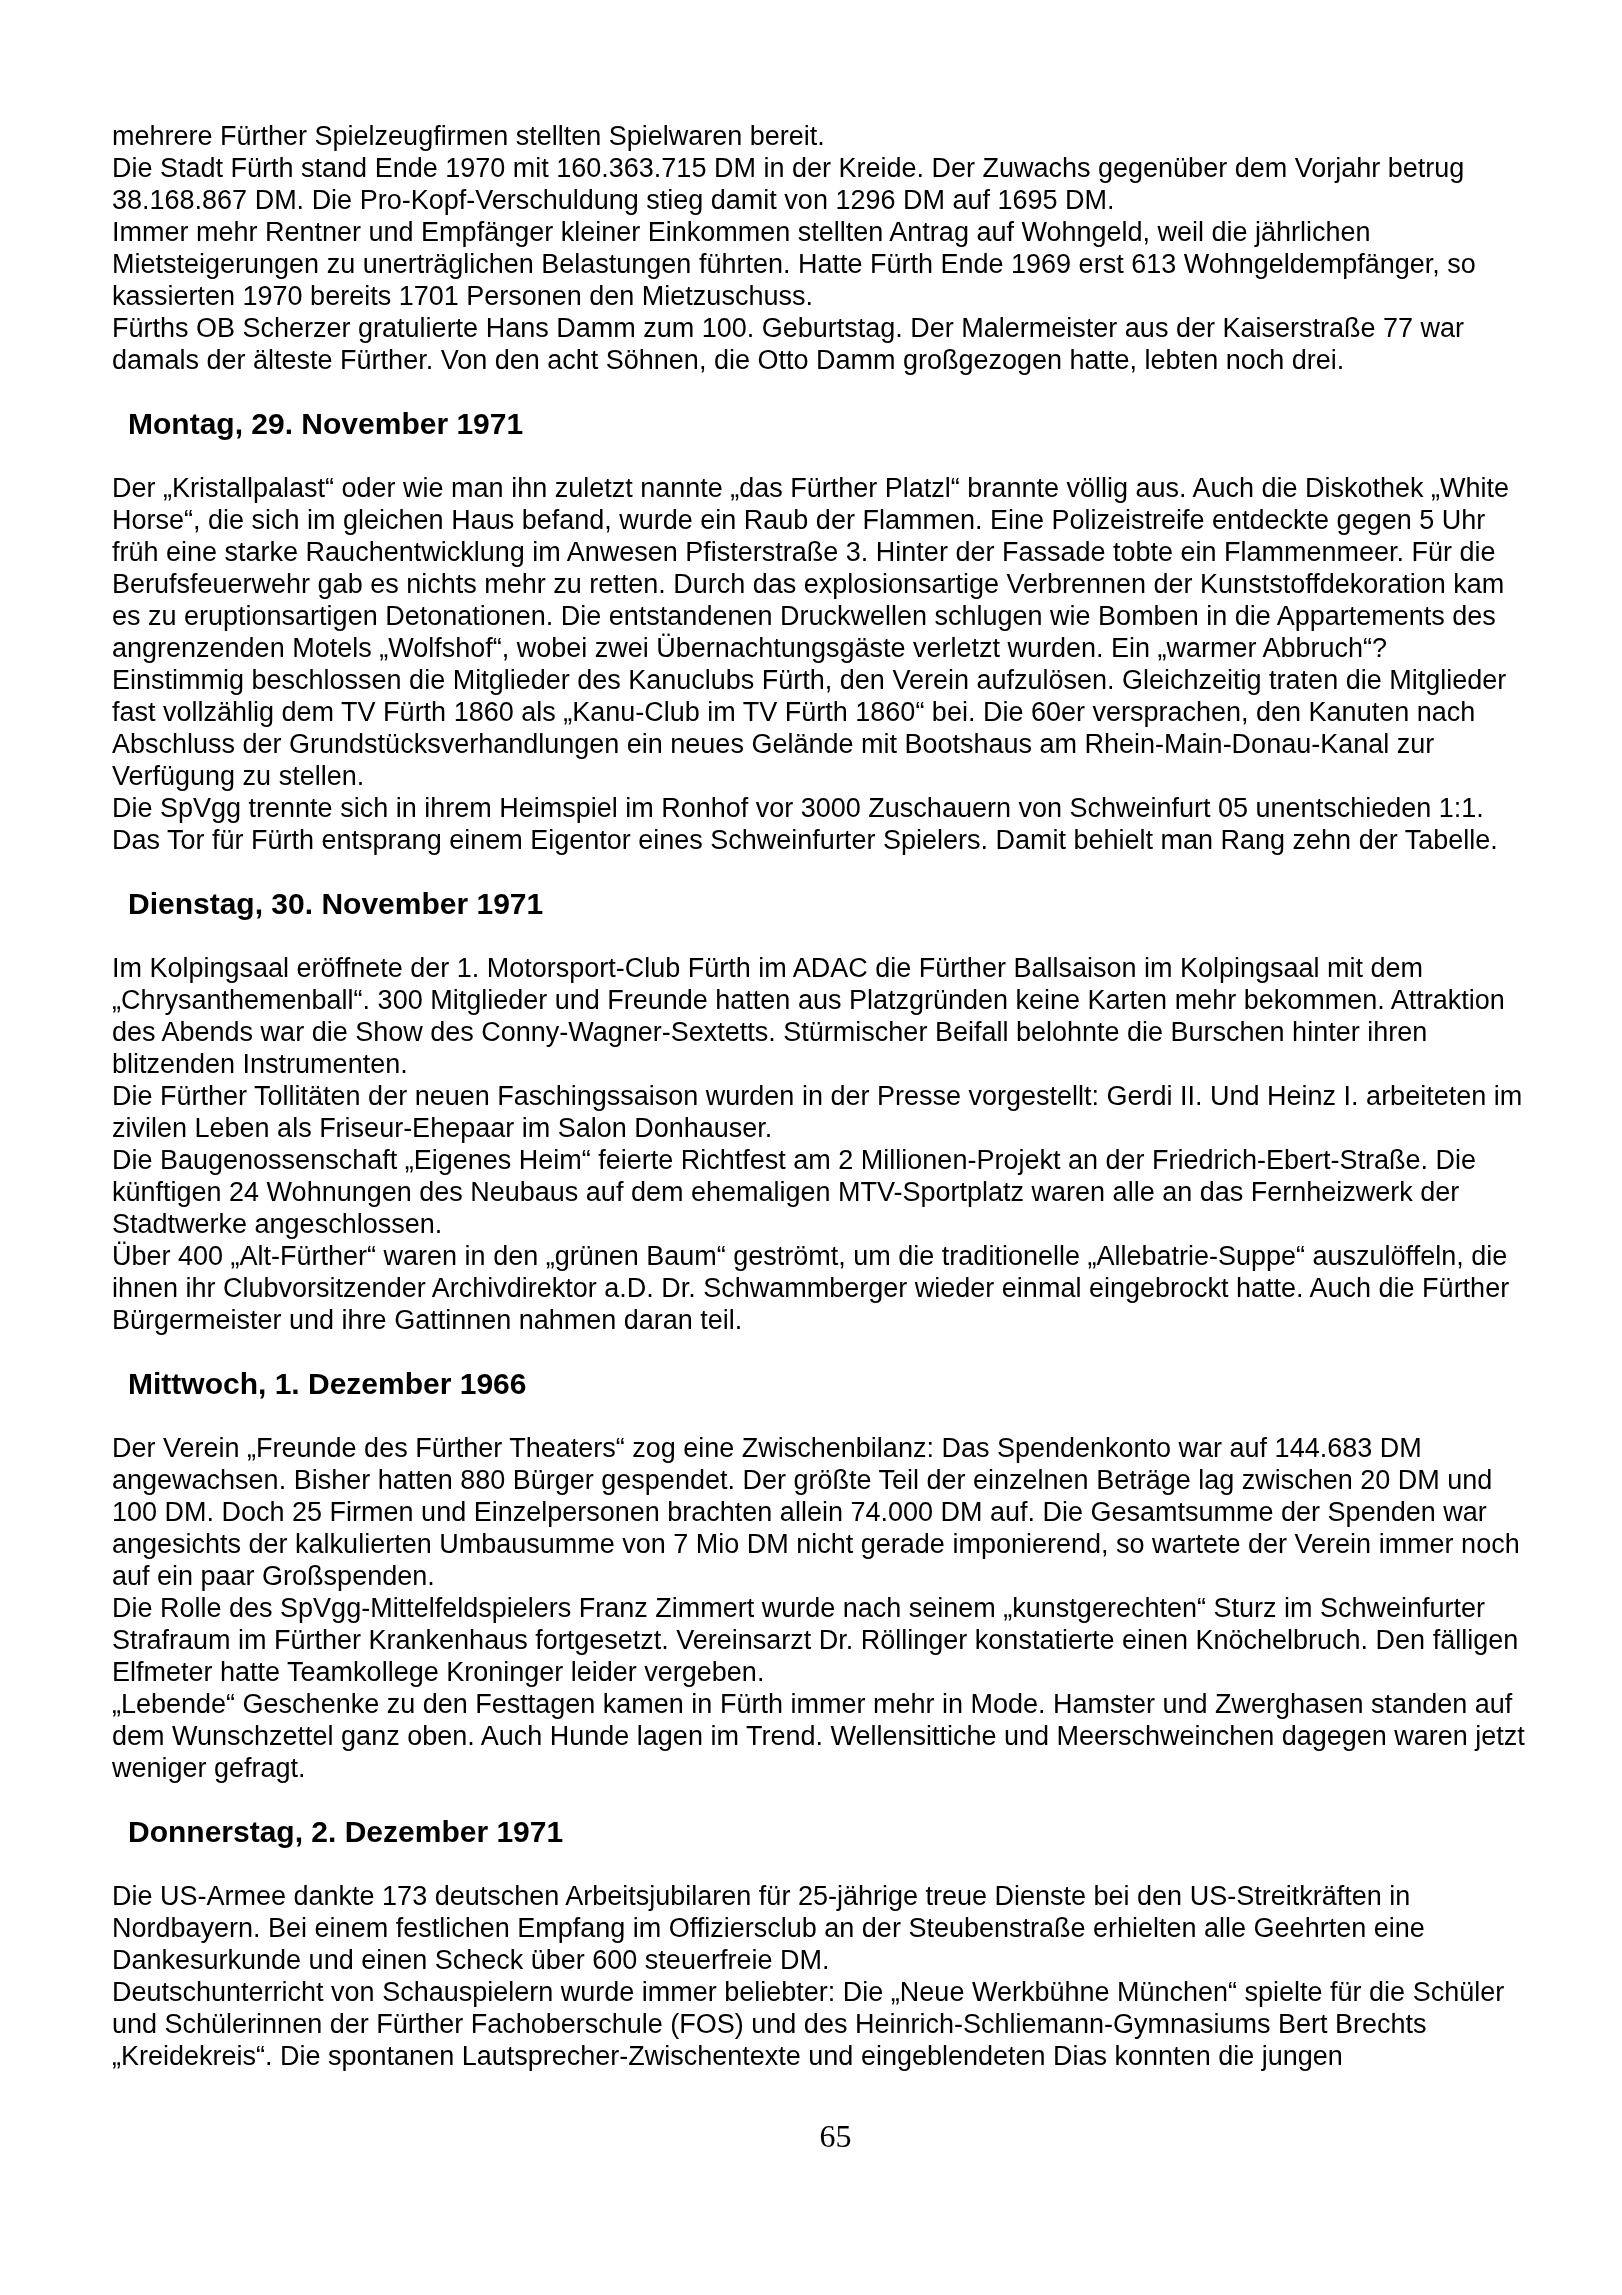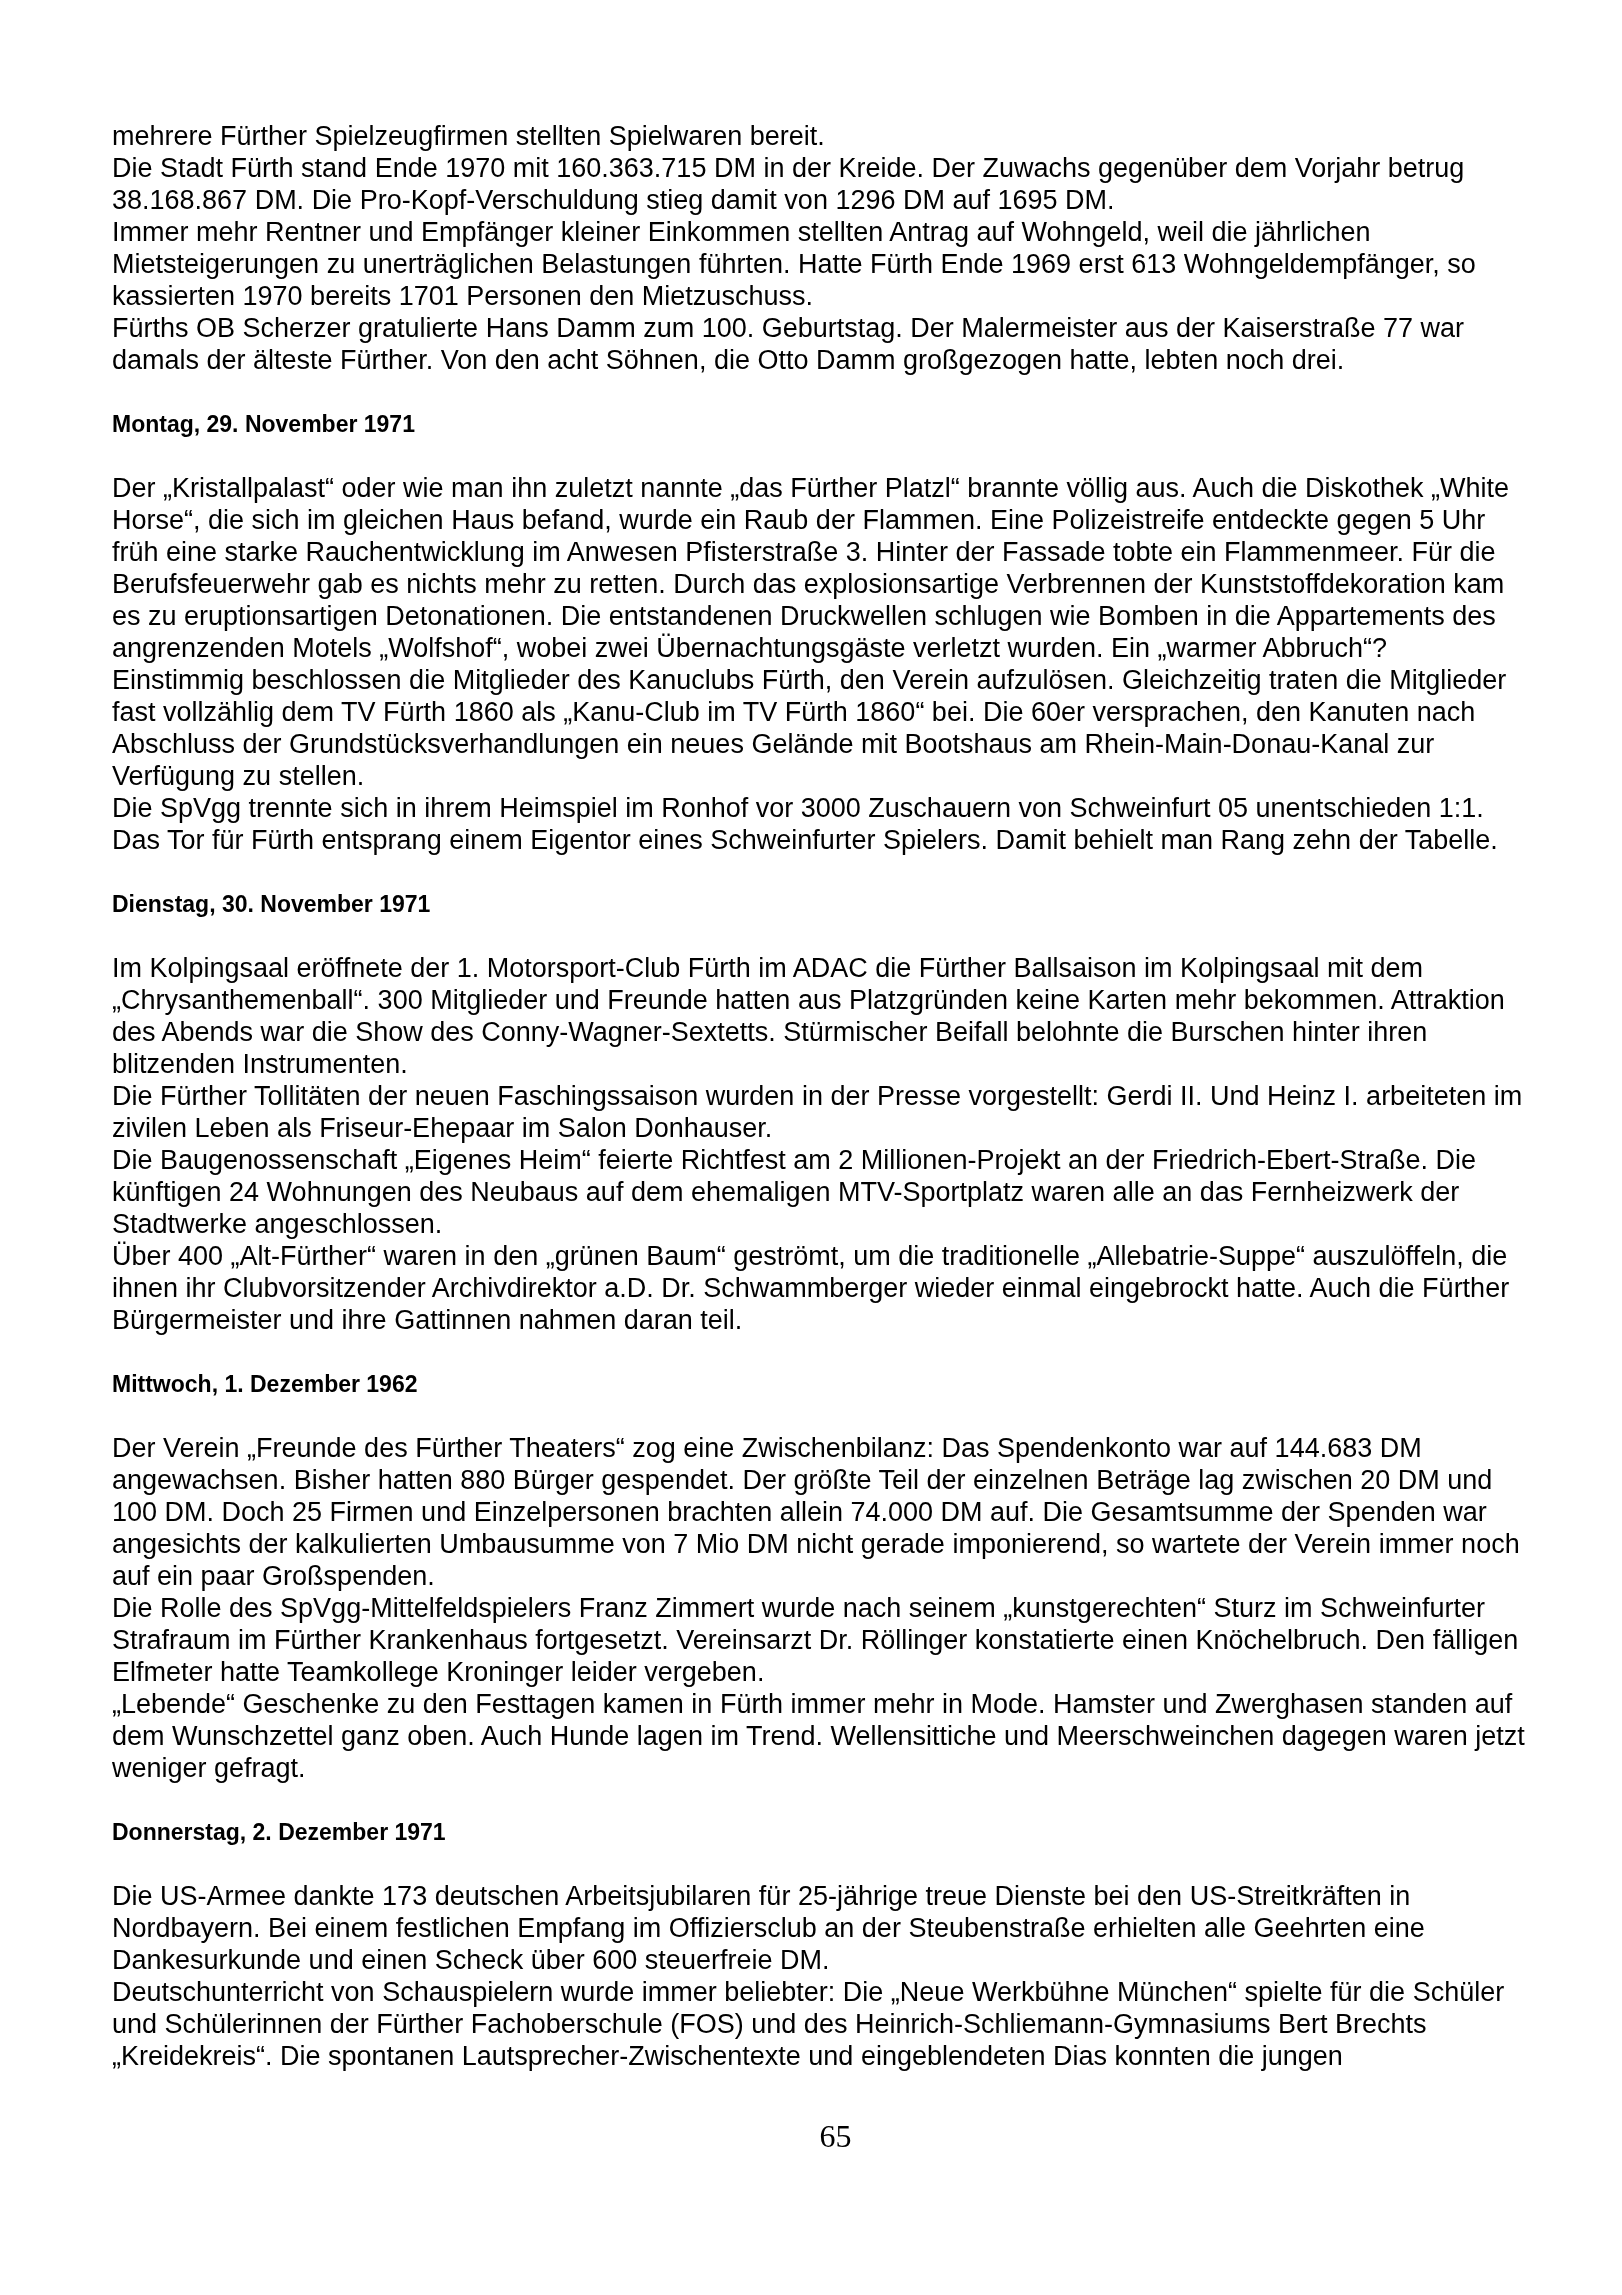--- a/index.html
+++ b/index.html
@@ -24,24 +24,24 @@
     left: 112px;
     top: 120px;
     width: 1420px;
   }
   .content p {
     margin: 0;
     padding: 0;
     text-align: left;
   }
   .content h2 {
-    font-size: 23px;
+    font-size: 30px;
     line-height: 32px;
     font-weight: bold;
-    margin: 32px 0 32px 0;
+    margin: 32px 0 32px 16px;
     padding: 0;
   }
   .page-footer {
     position: absolute;
     top: 2119px;
     left: 0;
     width: 100%;
     text-align: center;
     font-family: "Liberation Serif", serif;
     font-size: 32px;
@@ -65,21 +65,21 @@
     <p>Der „Kristallpalast“ oder wie man ihn zuletzt nannte „das Fürther Platzl“ brannte völlig aus. Auch die Diskothek „White Horse“, die sich im gleichen Haus befand, wurde ein Raub der Flammen. Eine Polizeistreife entdeckte gegen 5 Uhr früh eine starke Rauchentwicklung im Anwesen Pfisterstraße 3. Hinter der Fassade tobte ein Flammenmeer. Für die Berufsfeuerwehr gab es nichts mehr zu retten. Durch das explosionsartige Verbrennen der Kunststoffdekoration kam es zu eruptionsartigen Detonationen. Die entstandenen Druckwellen schlugen wie Bomben in die Appartements des angrenzenden Motels „Wolfshof“, wobei zwei Übernachtungsgäste verletzt wurden. Ein „warmer Abbruch“?</p>
     <p>Einstimmig beschlossen die Mitglieder des Kanuclubs Fürth, den Verein aufzulösen. Gleichzeitig traten die Mitglieder fast vollzählig dem TV Fürth 1860 als „Kanu-Club im TV Fürth 1860“ bei. Die 60er versprachen, den Kanuten nach Abschluss der Grundstücksverhandlungen ein neues Gelände mit Bootshaus am Rhein-Main-Donau-Kanal zur Verfügung zu stellen.</p>
     <p>Die SpVgg trennte sich in ihrem Heimspiel im Ronhof vor 3000 Zuschauern von Schweinfurt 05 unentschieden 1:1. Das Tor für Fürth entsprang einem Eigentor eines Schweinfurter Spielers. Damit behielt man Rang zehn der Tabelle.</p>
 
     <h2>Dienstag, 30. November 1971</h2>
     <p>Im Kolpingsaal eröffnete der 1. Motorsport-Club Fürth im ADAC die Fürther Ballsaison im Kolpingsaal mit dem „Chrysanthemenball“. 300 Mitglieder und Freunde hatten aus Platzgründen keine Karten mehr bekommen. Attraktion des Abends war die Show des Conny-Wagner-Sextetts. Stürmischer Beifall belohnte die Burschen hinter ihren blitzenden Instrumenten.</p>
     <p>Die Fürther Tollitäten der neuen Faschingssaison wurden in der Presse vorgestellt: Gerdi II. Und Heinz I. arbeiteten im zivilen Leben als Friseur-Ehepaar im Salon Donhauser.</p>
     <p>Die Baugenossenschaft „Eigenes Heim“ feierte Richtfest am 2 Millionen-Projekt an der Friedrich-Ebert-Straße. Die künftigen 24 Wohnungen des Neubaus auf dem ehemaligen MTV-Sportplatz waren alle an das Fernheizwerk der Stadtwerke angeschlossen.</p>
     <p>Über 400 „Alt-Fürther“ waren in den „grünen Baum“ geströmt, um die traditionelle „Allebatrie-Suppe“ auszulöffeln, die ihnen ihr Clubvorsitzender Archivdirektor a.D. Dr. Schwammberger wieder einmal eingebrockt hatte. Auch die Fürther Bürgermeister und ihre Gattinnen nahmen daran teil.</p>
 
-    <h2>Mittwoch, 1. Dezember 1962</h2>
+    <h2>Mittwoch, 1. Dezember 1966</h2>
     <p>Der Verein „Freunde des Fürther Theaters“ zog eine Zwischenbilanz: Das Spendenkonto war auf 144.683 DM angewachsen. Bisher hatten 880 Bürger gespendet. Der größte Teil der einzelnen Beträge lag zwischen 20 DM und 100 DM. Doch 25 Firmen und Einzelpersonen brachten allein 74.000 DM auf. Die Gesamtsumme der Spenden war angesichts der kalkulierten Umbausumme von 7 Mio DM nicht gerade imponierend, so wartete der Verein immer noch auf ein paar Großspenden.</p>
     <p>Die Rolle des SpVgg-Mittelfeldspielers Franz Zimmert wurde nach seinem „kunstgerechten“ Sturz im Schweinfurter Strafraum im Fürther Krankenhaus fortgesetzt. Vereinsarzt Dr. Röllinger konstatierte einen Knöchelbruch. Den fälligen Elfmeter hatte Teamkollege Kroninger leider vergeben.</p>
     <p>„Lebende“ Geschenke zu den Festtagen kamen in Fürth immer mehr in Mode. Hamster und Zwerghasen standen auf dem Wunschzettel ganz oben. Auch Hunde lagen im Trend. Wellensittiche und Meerschweinchen dagegen waren jetzt weniger gefragt.</p>
 
     <h2>Donnerstag, 2. Dezember 1971</h2>
     <p>Die US-Armee dankte 173 deutschen Arbeitsjubilaren für 25-jährige treue Dienste bei den US-Streitkräften in Nordbayern. Bei einem festlichen Empfang im Offiziersclub an der Steubenstraße erhielten alle Geehrten eine Dankesurkunde und einen Scheck über 600 steuerfreie DM.</p>
     <p>Deutschunterricht von Schauspielern wurde immer beliebter: Die „Neue Werkbühne München“ spielte für die Schüler und Schülerinnen der Fürther Fachoberschule (FOS) und des Heinrich-Schliemann-Gymnasiums Bert Brechts „Kreidekreis“. Die spontanen Lautsprecher-Zwischentexte und eingeblendeten Dias konnten die jungen</p>
 
   </div>
 

